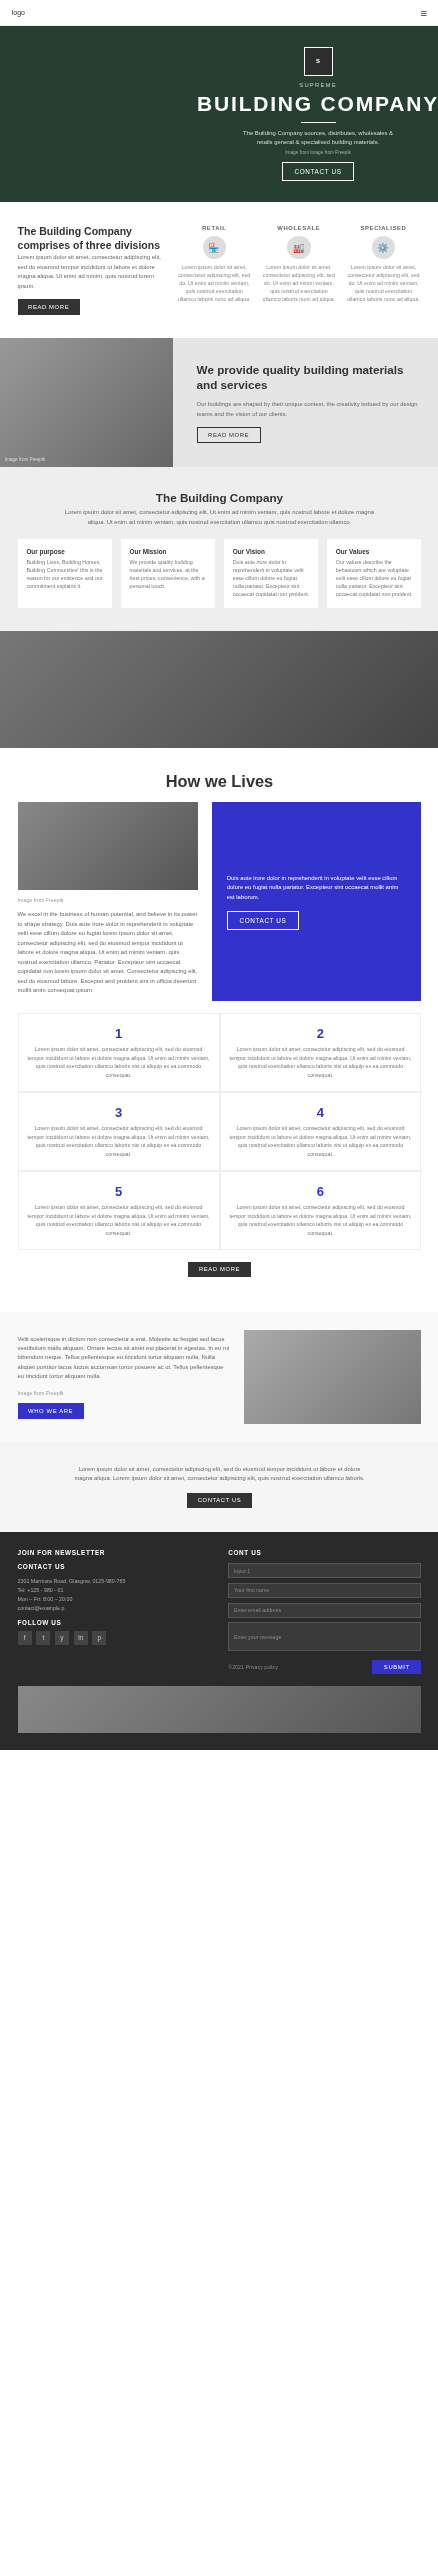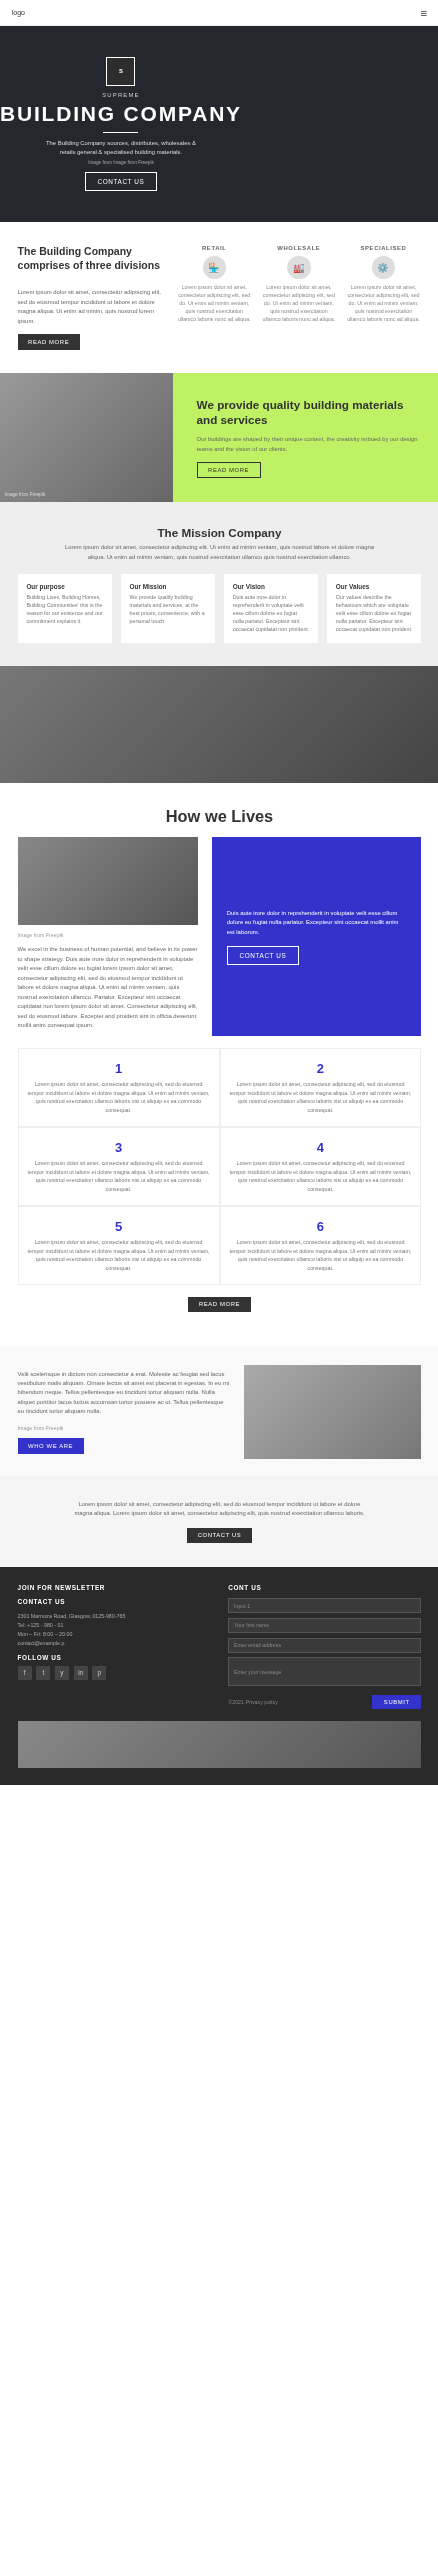--- a/index.html
+++ b/index.html
@@ -2,44 +2,44 @@
 <html style="font-size:9.4px"><head>
   <meta charset="utf-8">
   <style>
     * { box-sizing: border-box; margin: 0; padding: 0; }
     body { font-family: Arial, sans-serif; width: 439px; margin: 0 auto; background: #fff; font-size: 7px; color: #333; }
 
     
     nav { display: flex; justify-content: space-between; align-items: center; padding: 5.9px 11.7px; background: #fff; border-bottom: 0.6px solid #eee; }
 
     
-    .hero { position: relative; background: #0f172a; height: 196px; display: flex; flex-direction: column; align-items: flex-start; justify-content: center; color: #fff; text-align: center; overflow: hidden; }
+    .hero { position: relative; background: #14532d; height: 176px; display: flex; flex-direction: column; align-items: flex-end; justify-content: center; color: #fff; text-align: center; overflow: hidden; }
     .hero-overlay { position: absolute; inset: 0; background: rgba(50,50,50,0.6); }
     .hero-content { position: relative; z-index: 1; }
     .hero-logo-box { width: 29px; height: 29px; background: #2d2d2d; border: 1.2px solid #fff; display: flex; align-items: center; justify-content: center; margin: 0 auto 5.9px; font-size: 5.9px; color: #fff; font-weight: bold; }
     .hero-brand { font-size: 5.9px; letter-spacing: 1.2px; color: #ccc; margin-bottom: 4.7px; }
     .hero-title { font-size: 21px; font-weight: bold; letter-spacing: 1.8px; margin-bottom: 5.9px; }
     .hero-divider { width: 35px; height: 1.2px; background: #fff; margin: 5.9px auto; }
     .btn-outline-white { border: 1.2px solid #fff; background: transparent; color: #fff; padding: 4.7px 11.7px; font-size: 6.4px; letter-spacing: 0.6px; cursor: pointer; }
 
     
     .three-divisions { display: flex; padding: 23.4px 17.6px; gap: 11.7px; }
     .three-div-left { flex: 1.2; }
-    .three-div-left h2 { font-size: 10.5px; font-weight: bold; line-height: 1.3; margin-bottom: 16px; }
+    .three-div-left h2 { font-size: 10.5px; font-weight: bold; line-height: 1.3; margin-bottom: 1px; }
     .three-div-left p { font-size: 5.9px; color: #666; line-height: 1.6; margin-bottom: 8.2px; }
     .btn-dark { background: #333; color: #fff; border: none; padding: 4.7px 10.5px; font-size: 5.9px; letter-spacing: 0.6px; cursor: pointer; }
     .three-div-right { flex: 2; }
     .division-cols { display: flex; gap: 8.8px; margin-bottom: 8.8px; }
     .division-col { flex: 1; text-align: center; }
     .division-col .col-title { font-size: 5.9px; font-weight: bold; letter-spacing: 0.6px; color: #666; margin-bottom: 4.7px; text-transform: uppercase; }
     .division-icon { width: 23.4px; height: 23.4px; background: #ddd; border-radius: 50%; margin: 0 auto 4.7px; display: flex; align-items: center; justify-content: center; font-size: 9.4px; }
     .division-col p { font-size: 5.3px; color: #888; line-height: 1.5; }
 
     
-    .quality-section { display: flex; background: #bef264; gap: 6px; }
+    .quality-section { display: flex; background: #e5e5e5; gap: 6px; }
     .quality-img { flex: 1; background: #bbb; min-height: 129px; position: relative; overflow: hidden; }
     .quality-img-inner { width: 100%; height: 100%; background: linear-gradient(135deg, #999 0%, #666 100%); display: flex; align-items: flex-end; padding: 4.7px; }
     .quality-img-inner .img-credit { font-size: 4.7px; color: #ddd; }
     .quality-text { flex: 1.3; padding: 23.4px 17.6px; }
     .quality-text h2 { font-size: 11.7px; font-weight: bold; line-height: 1.3; margin-bottom: 8.2px; }
     .quality-text p { font-size: 5.9px; color: #666; line-height: 1.6; margin-bottom: 8.2px; }
     .btn-outline-dark { border: 1.2px solid #333; background: transparent; color: #333; padding: 4.1px 10.5px; font-size: 5.9px; letter-spacing: 0.6px; cursor: pointer; }
 
     
     .building-info { padding: 23.4px 17.6px; background: #eee; }
@@ -160,21 +160,21 @@
     </div>
   </div>
   <div class="quality-text">
     <h2>We provide quality building materials and services</h2>
     <p>Our buildings are shaped by their unique context, the creativity imbued by our design teams and the vision of our clients.</p>
     <button class="btn-outline-dark">READ MORE</button>
   </div>
 </section>
 
 <section class="building-info">
-  <h2>The Mission Company</h2>
+  <h2>The Building Company</h2>
   <p>Lorem ipsum dolor sit amet, consectetur adipiscing elit. Ut enim ad minim veniam, quis nostrud labore et dolore magna aliqua. Ut enim ad minim veniam, quis nostrud exercitation ullamco quis nostrud exercitation ullamco.</p>
   <div class="info-cols">
     <div class="info-col">
       <h4>Our purpose</h4>
       <p>Building Lives, Building Homes, Building Communities' this is the reason for our existence and our commitment explains it.</p>
     </div>
     <div class="info-col">
       <h4>Our Mission</h4>
       <p>We provide quality building materials and services, at the best prices, convenience, with a personal touch.</p>
     </div>

